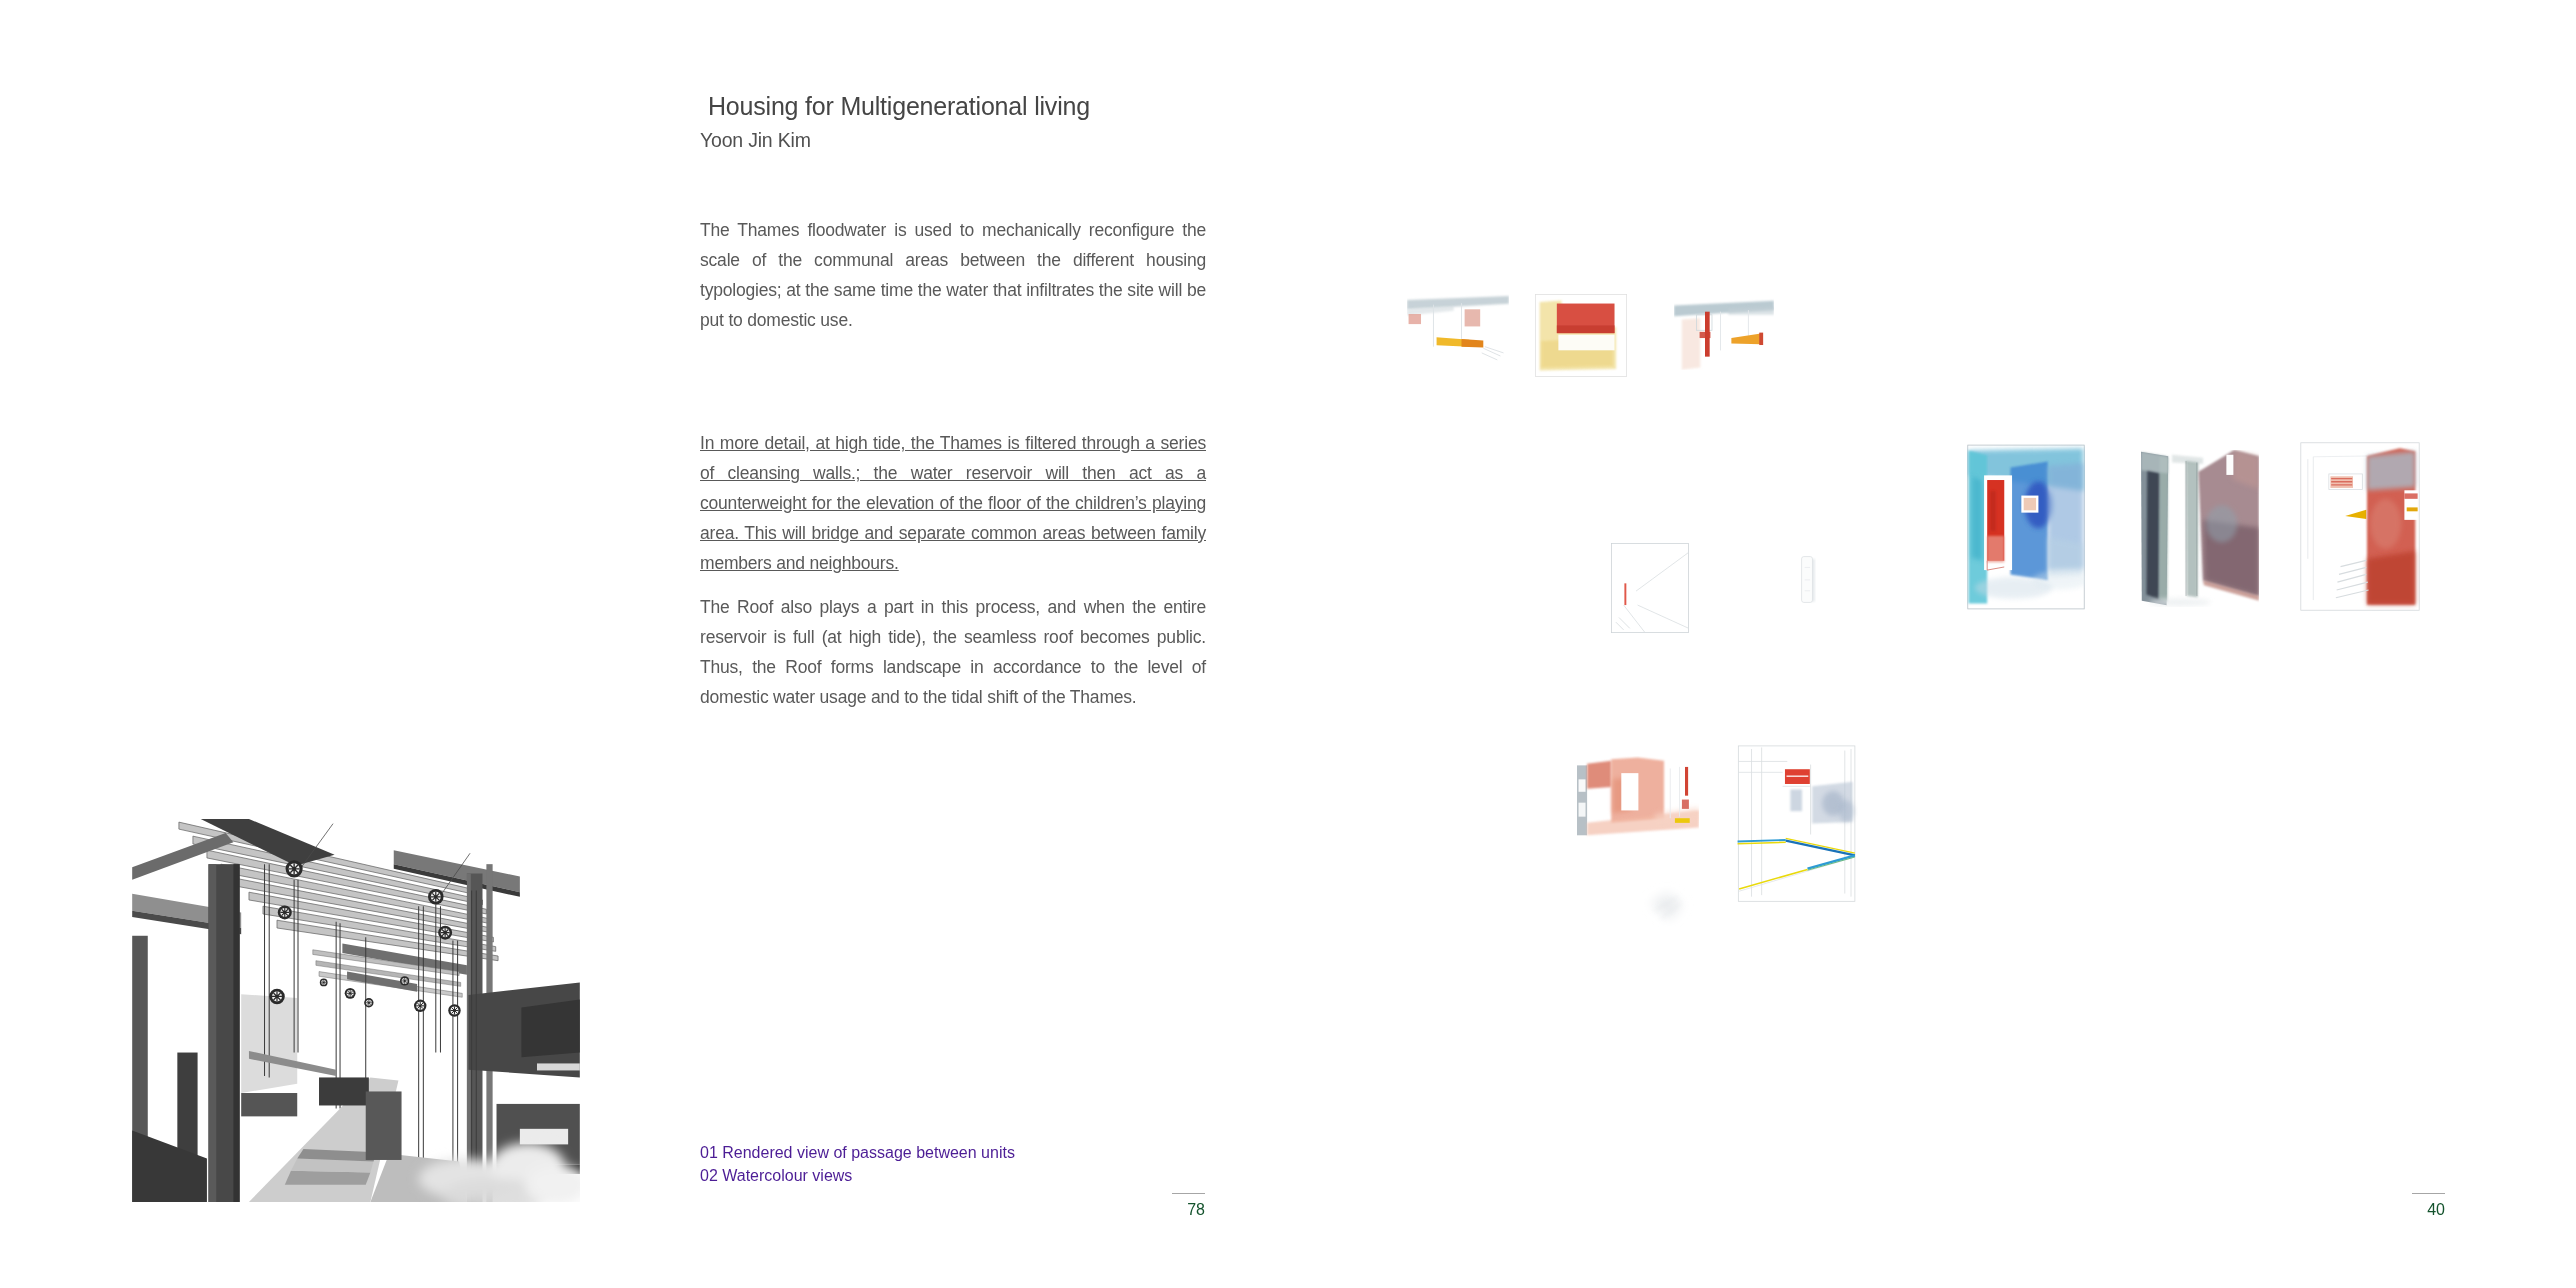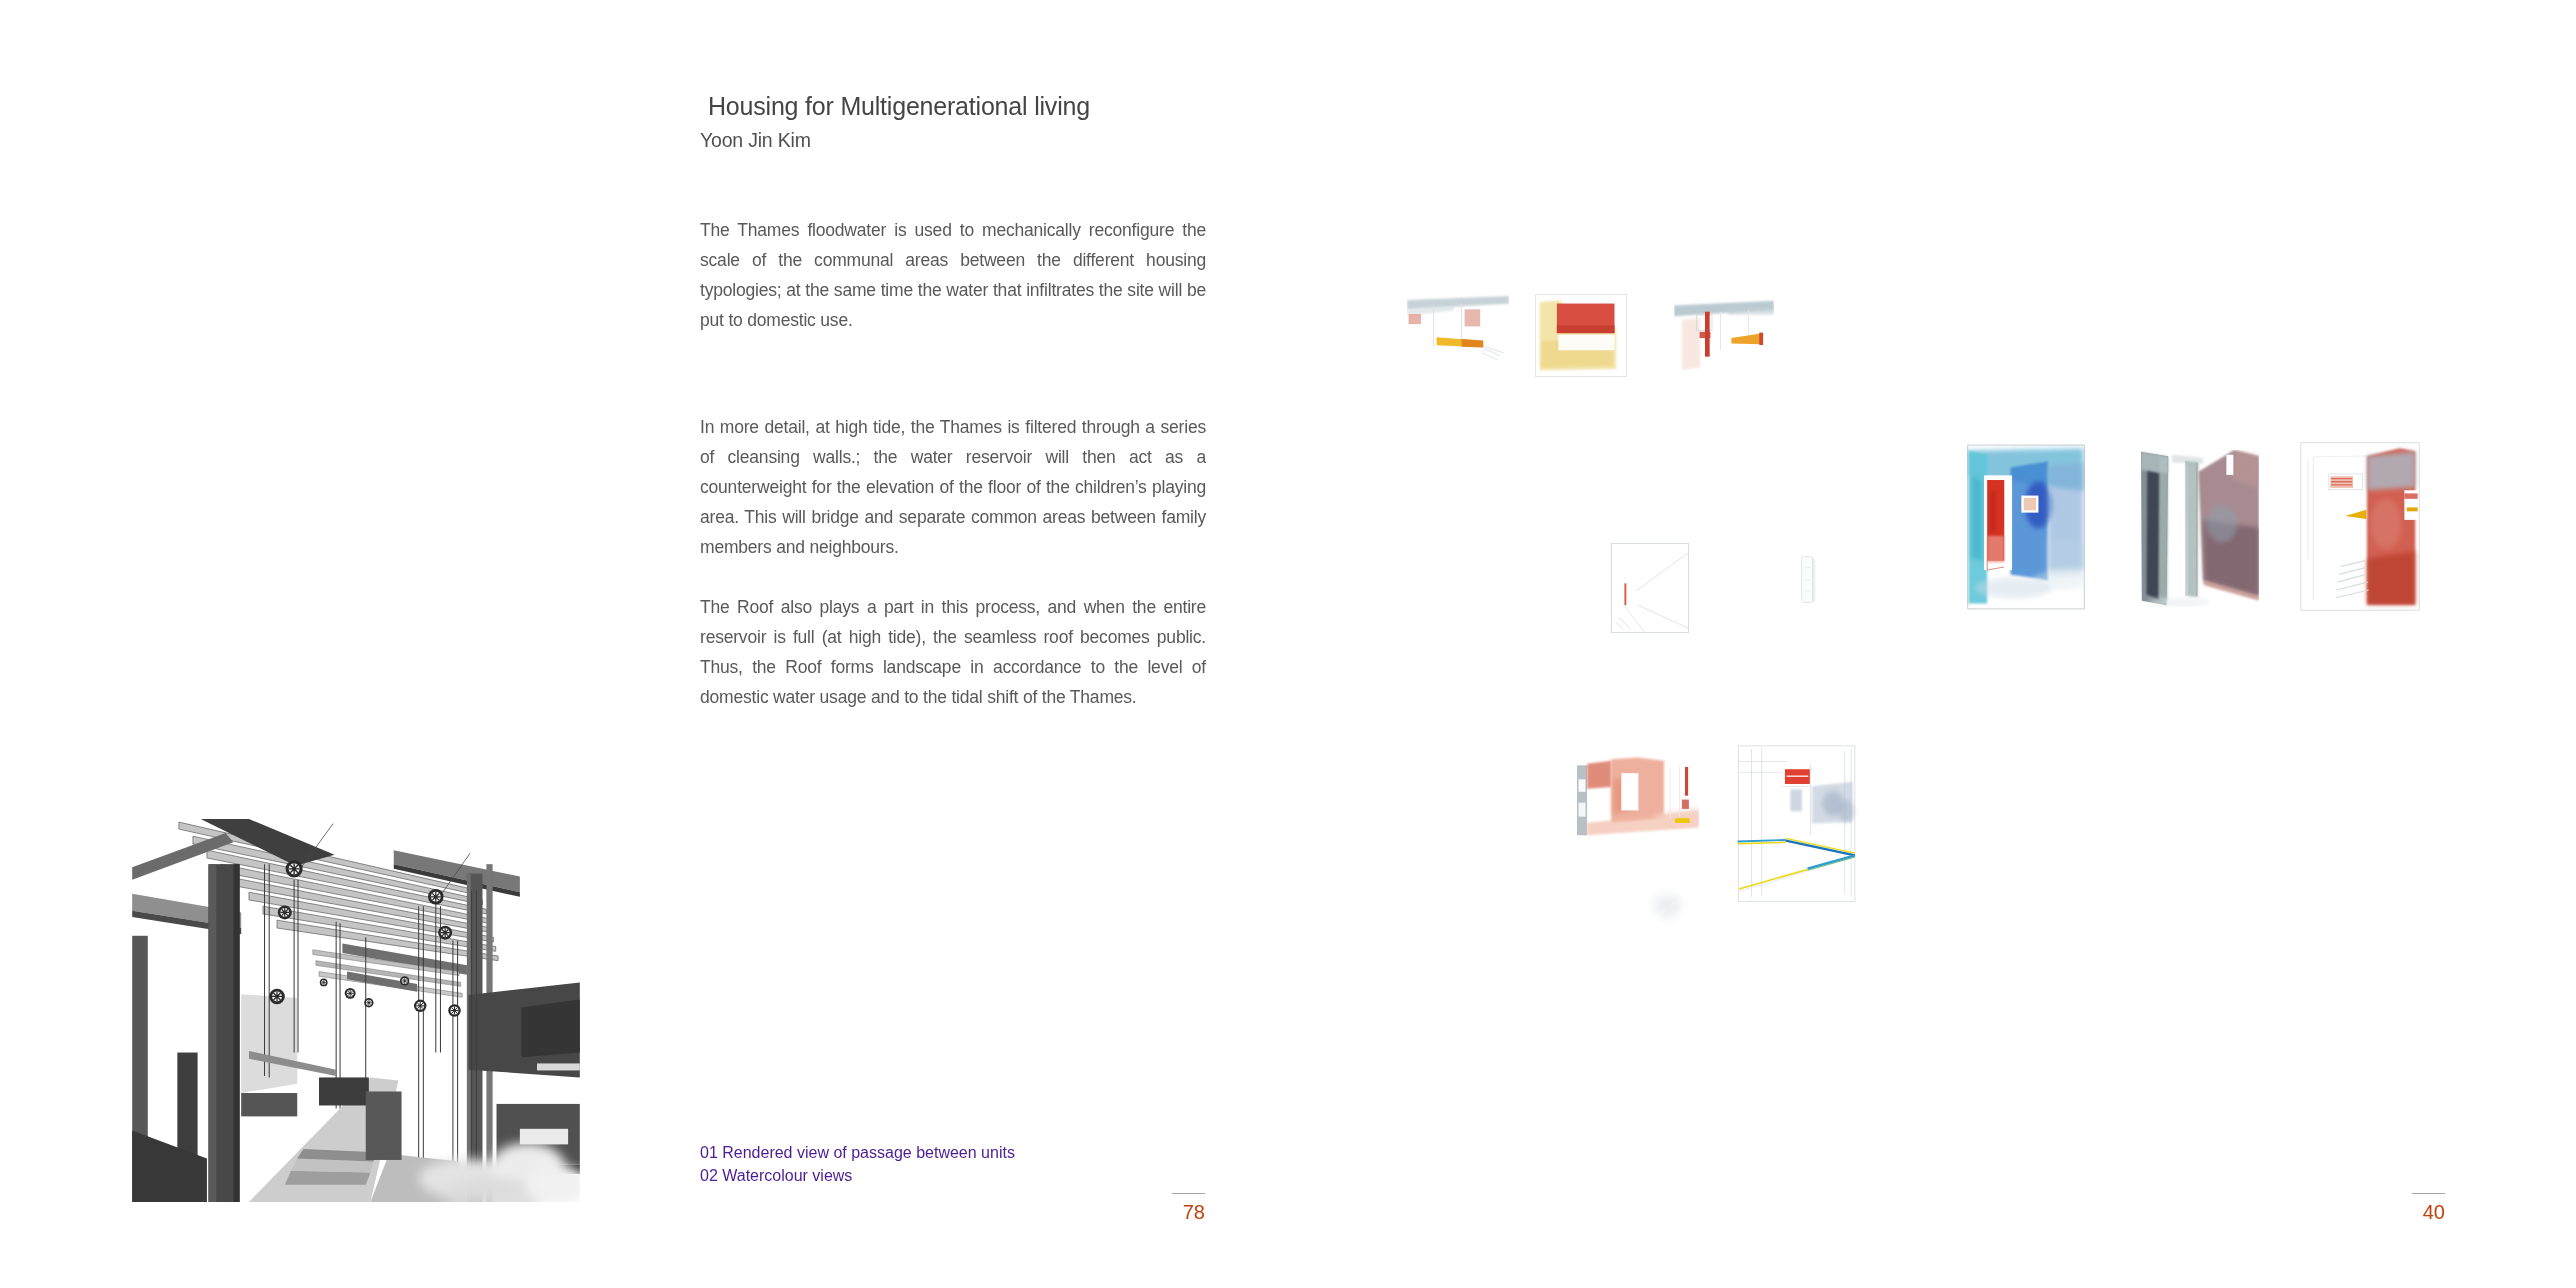--- a/index.html
+++ b/index.html
@@ -9,25 +9,25 @@
   .abs{position:absolute;}
   figure{margin:0;padding:0;}
   svg{display:block;}
 
   
   .title{left:700px;top:84px;font-size:25px;font-weight:400;color:#454545;letter-spacing:-0.2px;margin:8px;}
   .author{left:700px;top:129px;font-size:19.5px;font-weight:300;color:#505050;letter-spacing:-0.2px;margin:0;}
   .textcol{left:700px;width:506px;font-size:17.5px;line-height:30px;font-weight:300;color:#595959;
            letter-spacing:-0.2px;}
   .textcol p{margin:0;text-align:justify;}
-  .tc1{top:215px;} .tc2{top:412px;} .tc3{top:592px;}
+  .tc1{top:215px;} .tc2{top:428px;text-decoration:underline;} .tc3{top:592px;}
   .captions{left:700px;top:1142px;font-size:16px;line-height:22.6px;font-weight:300;color:#4c1d95;}
 
   
-  .pagenum{width:86px;text-align:right;font-size:20px;color:#c2410c;font-weight:300;}
+  .pagenum{width:86px;text-align:right;font-size:16px;color:#14532d;font-weight:300;}
   .pagenum .rule{display:block;margin-left:auto;width:33px;height:0;border-top:1.6px solid #a6a6a6;margin-bottom:7px;}
   .pn-left{left:1119px;top:1193px;}
   .pn-right{left:2359px;top:1193px;}
 
   
   .photo{left:132px;top:819px;width:448px;height:383px;}
   .w1{left:1407px;top:292px;width:102px;height:72px;}
   .w2{left:1535px;top:294px;width:92px;height:83px;}
   .w3{left:1674px;top:296px;width:100px;height:74px;}
   .s1{left:1611px;top:543px;width:78px;height:90px;}

